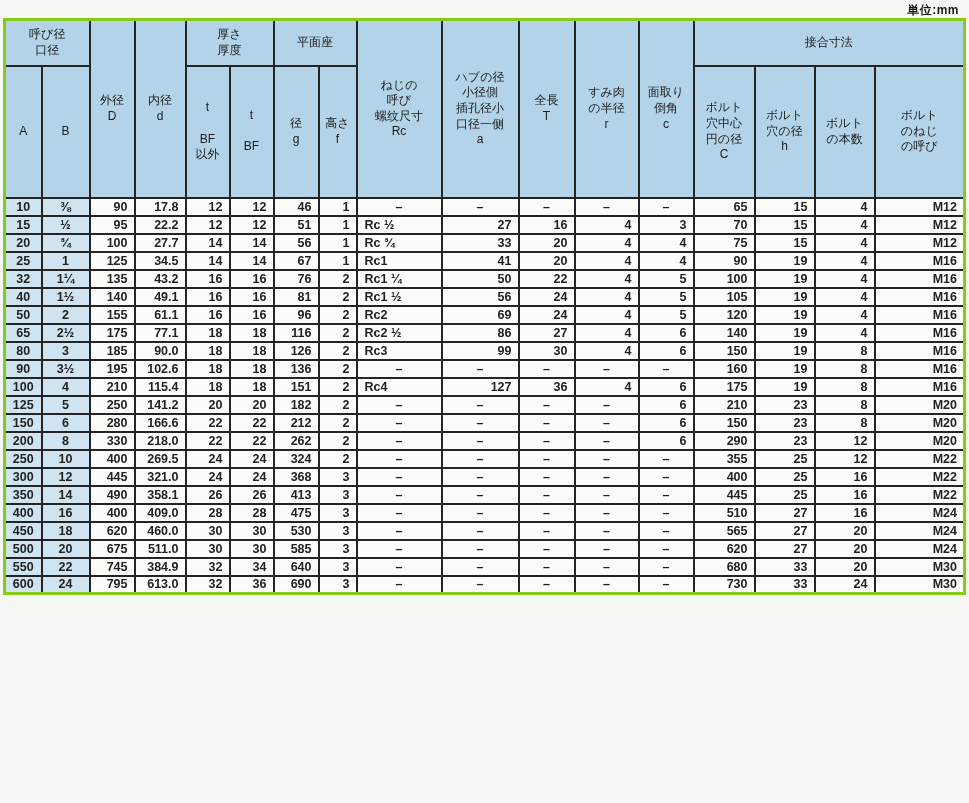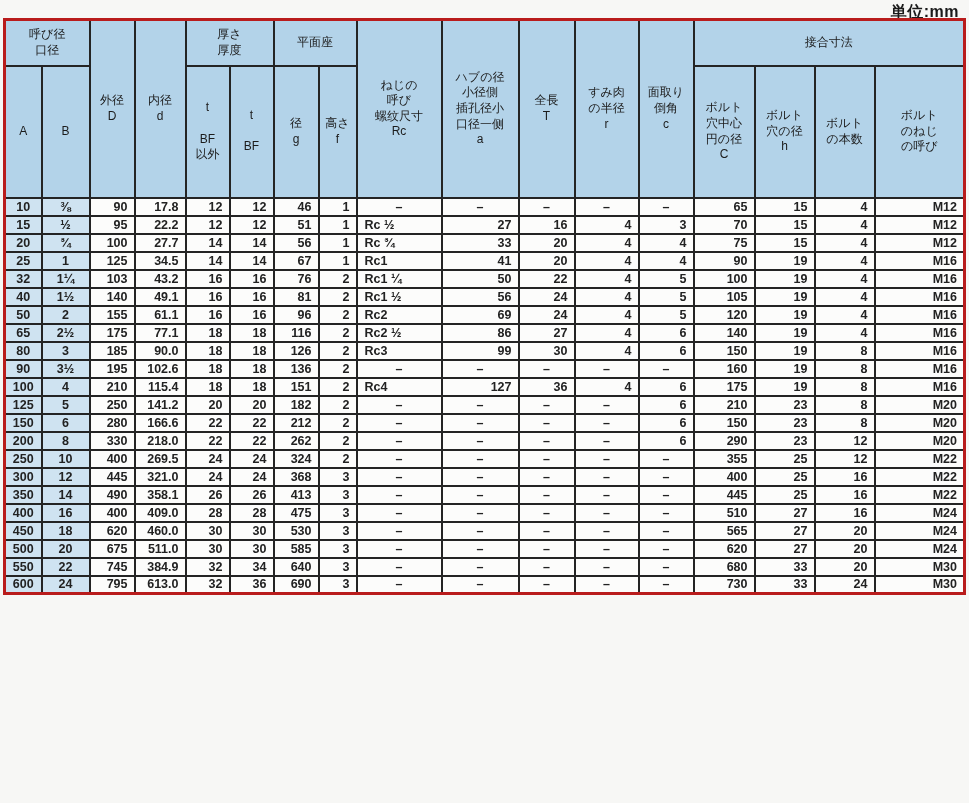--- a/index.html
+++ b/index.html
@@ -6,28 +6,28 @@
   body{
     width:969px;height:803px;
     background:#f7f7f5;
     font-family:"Liberation Sans","DejaVu Sans",sans-serif;
     color:#1e1e1e;
     overflow:hidden;
   }
   .page{position:relative;width:969px;height:803px;}
   .unit-label{
     position:absolute;top:2px;right:10px;
-    font-size:16px;font-weight:bold;color:#1a1a1a;letter-spacing:0.5px;
+    font-size:12px;font-weight:bold;color:#1a1a1a;letter-spacing:0.5px;
   }
   table.spec{
     position:absolute;top:18px;left:3px;
     width:963px;
     border-collapse:collapse;
     table-layout:fixed;
-    border:3px solid #b91c1c;
+    border:3px solid #84cc16;
   }
   .spec th,.spec td{
     border:2px solid #242424;
     overflow:hidden;
   }
   .spec th{
     background:#b3d3e9;
     font-weight:normal;
     font-size:12px;
     line-height:1.3;
@@ -213,21 +213,21 @@
           <td class="r">4</td>
           <td class="r">4</td>
           <td class="r">90</td>
           <td class="r">19</td>
           <td class="r">4</td>
           <td class="r">M16</td>
         </tr>
         <tr>
           <td class="c">32</td>
           <td class="c">1¼</td>
-          <td class="r">103</td>
+          <td class="r">135</td>
           <td class="r">43.2</td>
           <td class="r">16</td>
           <td class="r">16</td>
           <td class="r">76</td>
           <td class="r">2</td>
           <td class="l">Rc1 ¼</td>
           <td class="r">50</td>
           <td class="r">22</td>
           <td class="r">4</td>
           <td class="r">5</td>

